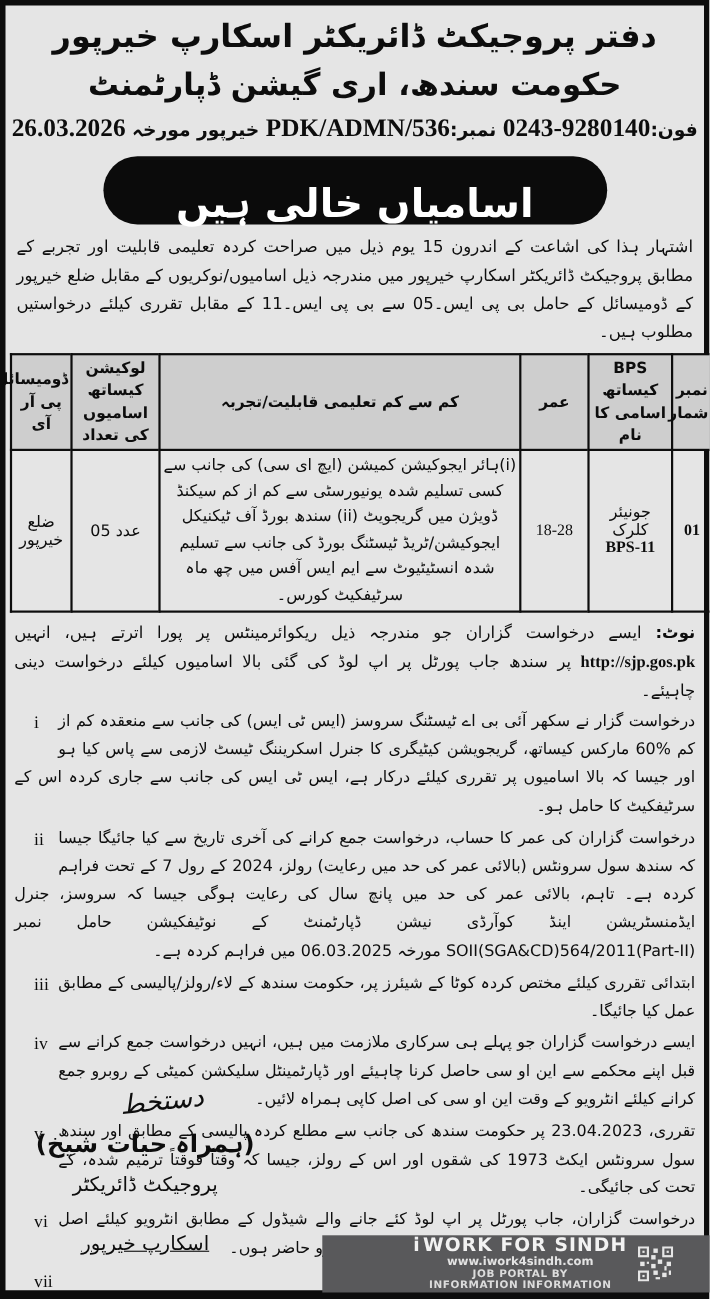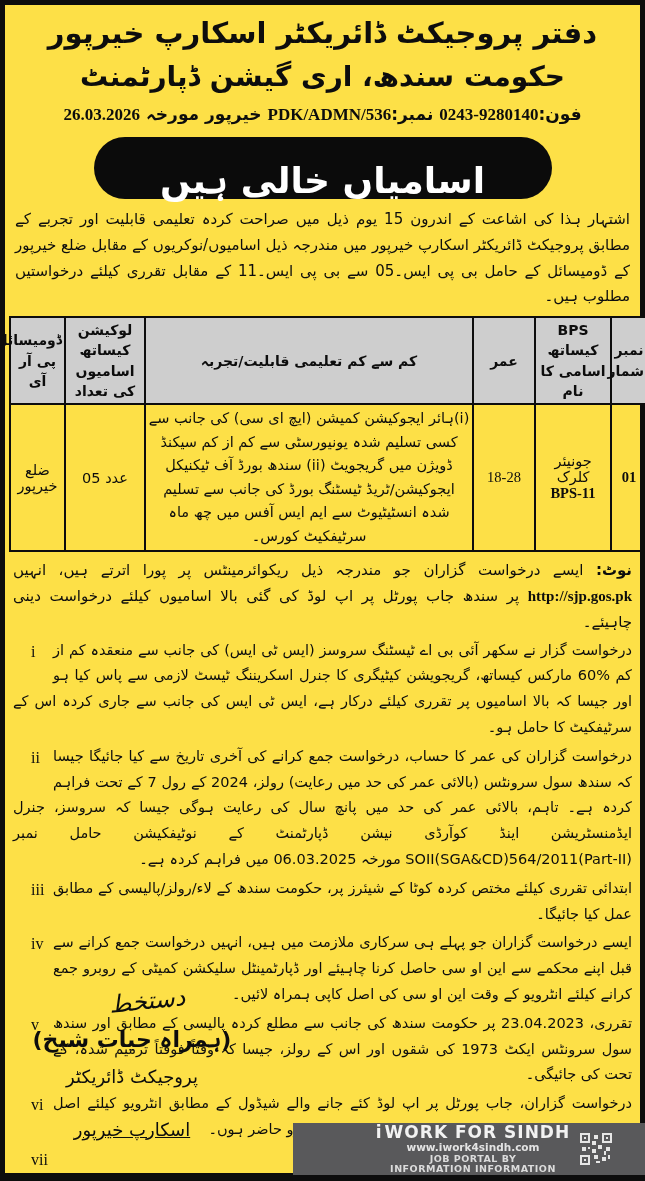--- a/index.html
+++ b/index.html
@@ -1,26 +1,26 @@
 <!DOCTYPE html>
 <html lang="ur"><head>
 <meta charset="utf-8">
 <style>
   html,body{margin:0;padding:0;background:#ffffff;}
   body{width:645px;height:1181px;overflow:hidden;font-family:"DejaVu Sans",sans-serif;}
   .page{
     position:relative;box-sizing:border-box;width:645px;height:1181px;
-    background:#fde047;border:5px solid #0d0d0d;border-bottom-width:8px;color:#0d0d0d;
+    background:#e5e5e5;border:5px solid #0d0d0d;border-bottom-width:8px;color:#0d0d0d;
   }
   .center{text-align:center;}
   .ltr{direction:ltr;unicode-bidi:isolate;font-family:"Liberation Serif",serif;}
   .hdr-line{font-weight:bold;font-size:29px;line-height:1.55;direction:rtl;}
   .hdr-line2{font-weight:bold;font-size:28px;line-height:1.5;direction:rtl;}
   .contact{direction:rtl;text-align:center;font-size:17px;font-weight:bold;margin-top:6px;}
-  .contact .ltr{font-size:17px;}
+  .contact .ltr{font-size:23px;}
   .banner{
     margin:12px auto 8px auto;width:458px;height:62px;background:#0b0b0b;border-radius:32px;
     display:flex;align-items:flex-end;justify-content:center;
   }
   .banner span{color:#ffffff;font-weight:bold;font-size:36px;line-height:1;direction:rtl;}
   .intro{
     direction:rtl;text-align:justify;font-size:15px;line-height:1.72;margin:8px 10px 6px 10px;
   }
   table.vac{
     border-collapse:collapse;table-layout:fixed;width:637px;margin:2px 4px 0 4px;direction:rtl;

